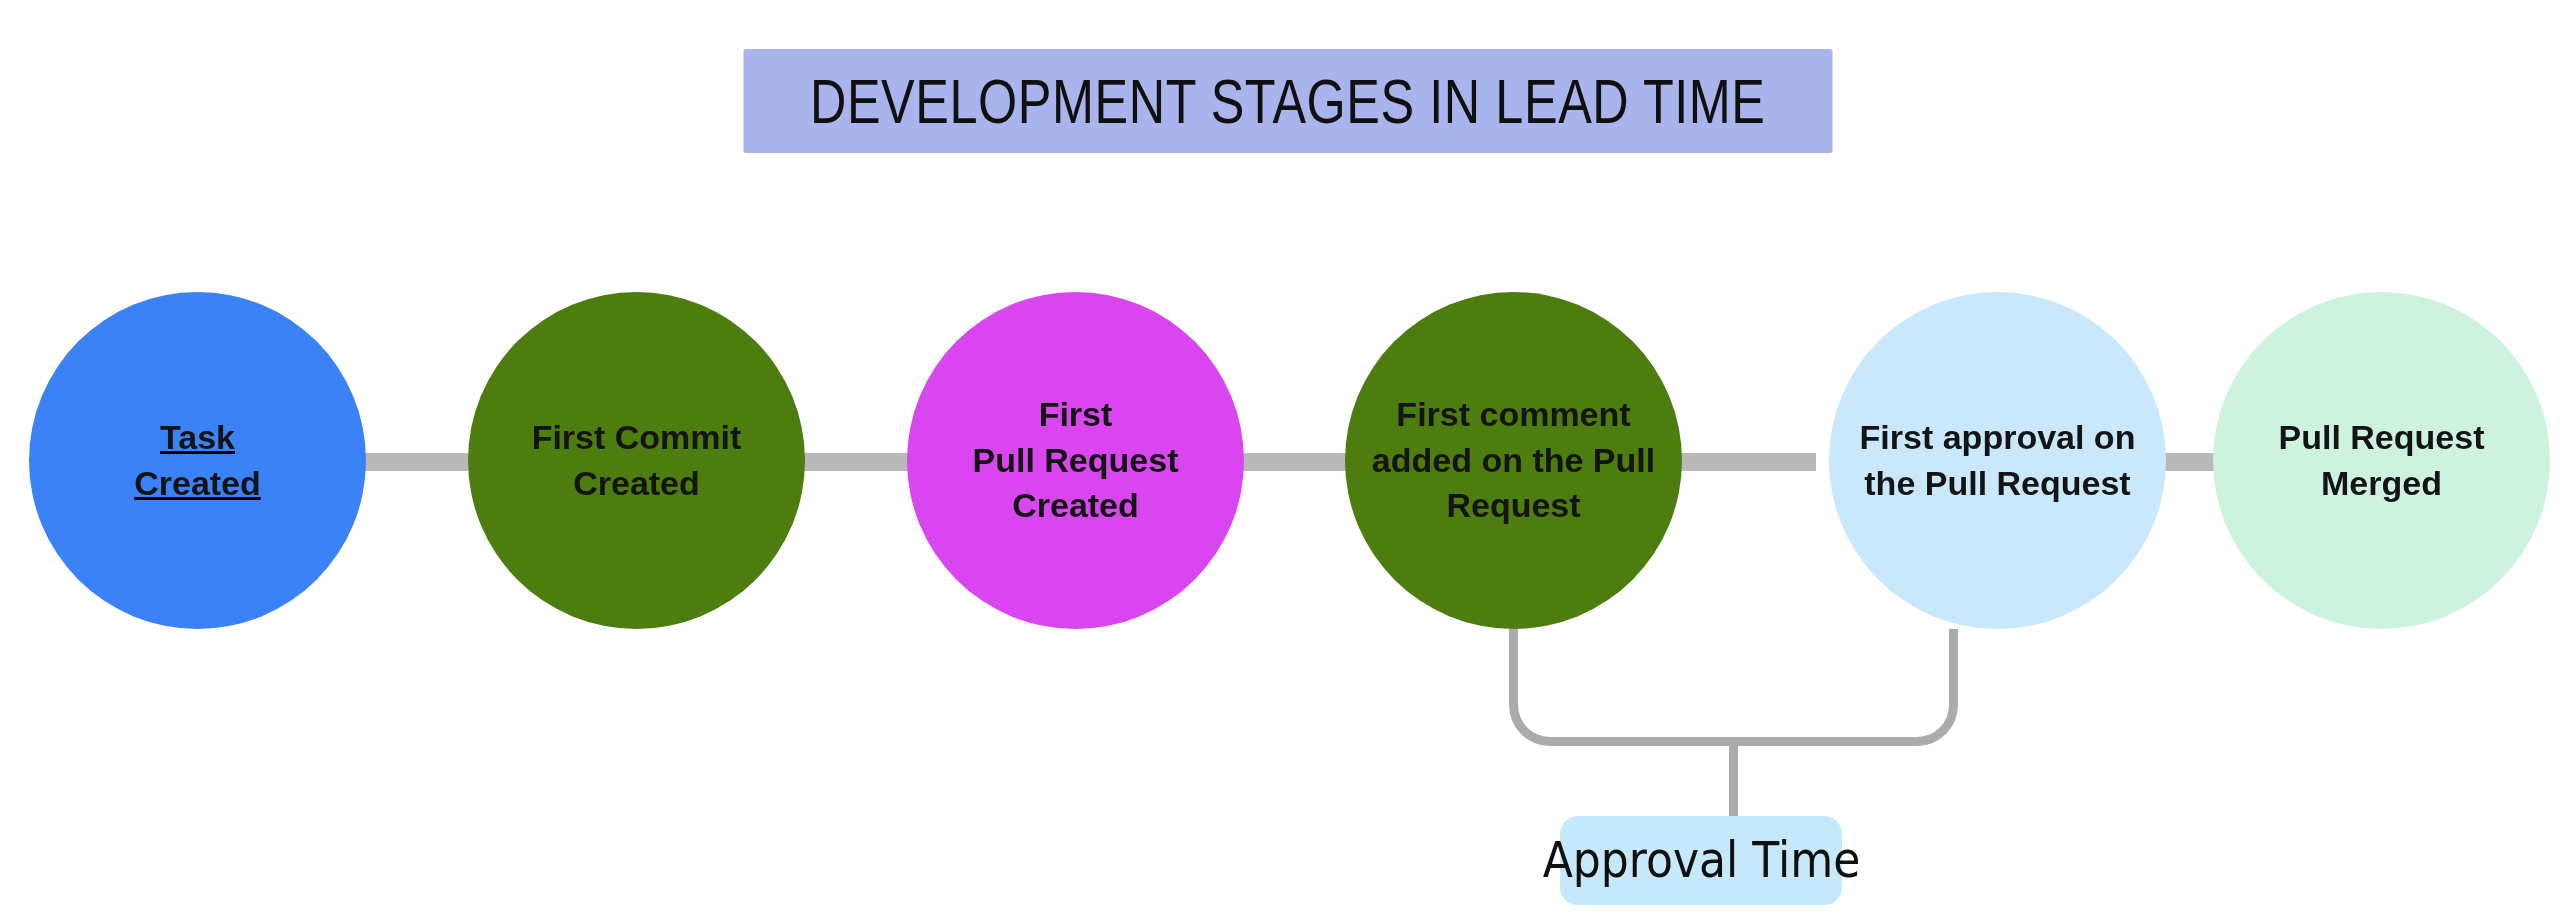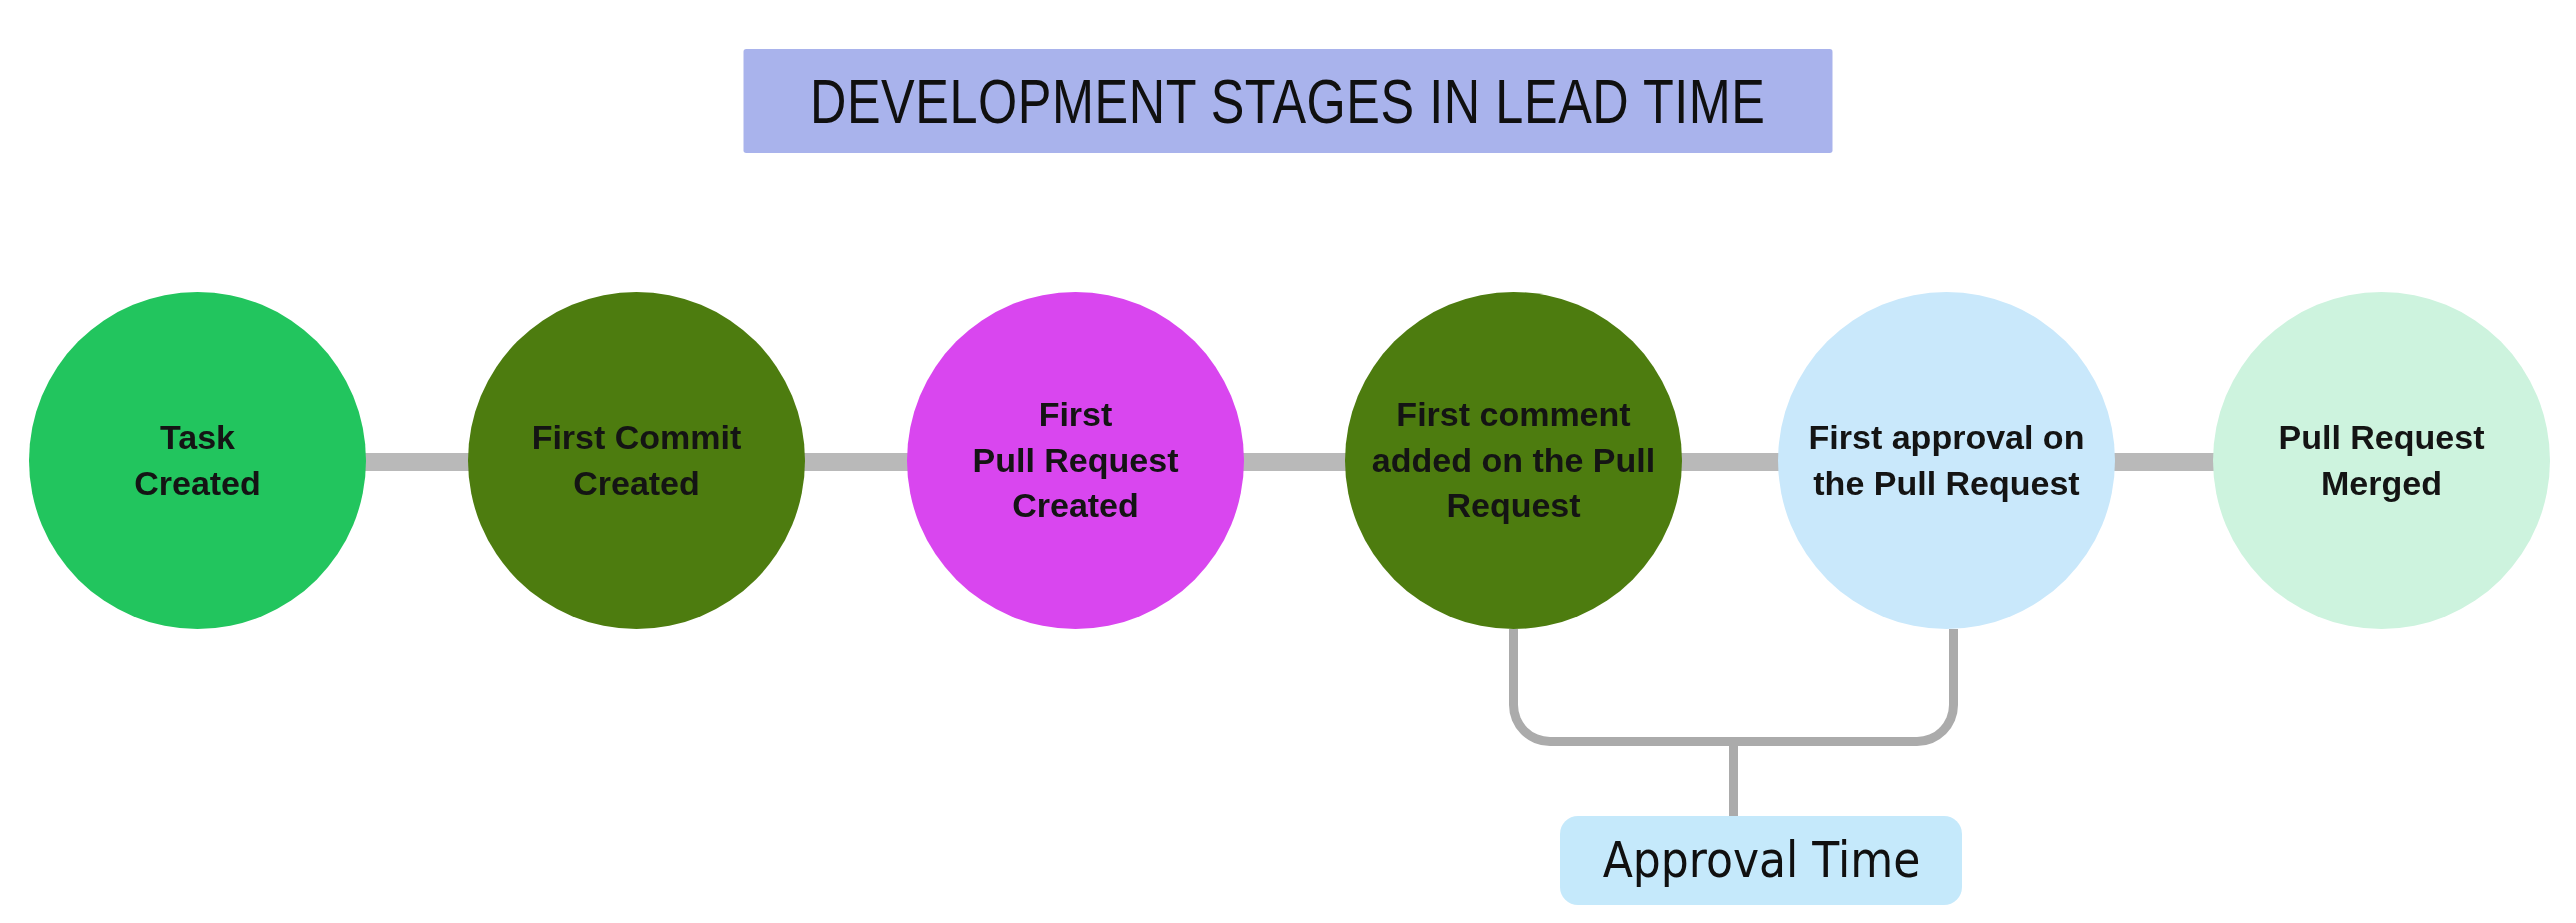--- a/index.html
+++ b/index.html
@@ -56,21 +56,21 @@
     font-weight: 700;
     line-height: 1.35;
     color: #141414;
     text-align: center;
     white-space: pre-line;
   }
   .s1 { left: 29px; }
   .s2 { left: 468px; }
   .s3 { left: 907px; }
   .s4 { left: 1345px; }
-  .s5 { left: 1778px; }
+  .s5 { left: 1829px; }
   .s6 { left: 2213px; }
 
   
   .connector {
     position: absolute;
     top: 453px;
     height: 18px;
     z-index: 1;
   }
   .conn1 { left: 335px;  width: 165px; }
@@ -101,21 +101,21 @@
     width: 9px;
     height: 77px;
     z-index: 0;
   }
 
   
   .annotation-box {
     position: absolute;
     left: 1560px;
     top: 816px;
-    width: 402px;
+    width: 282px;
     height: 89px;
     border-radius: 18px;
     display: flex;
     align-items: center;
     justify-content: center;
     z-index: 2;
   }
   .annotation-box span {
     font-family: "DejaVu Sans", sans-serif;
     font-size: 49px;
@@ -128,21 +128,21 @@
 </style>
 </head>
 <body>
 
 <div class="canvas">
 
   <div class="title-box" style="background: rgb(169, 179, 236);">
     <span>DEVELOPMENT STAGES IN LEAD TIME</span>
   </div>
 
-  <div class="stage s1" style="background: #22c55e;">
+  <div class="stage s1" style="background: #3b82f6; text-decoration: underline;">
     <div class="label">Task
 Created</div>
   </div>
 
   <div class="connector conn1" style="background: rgb(185, 185, 185);"></div>
 
   <div class="stage s2" style="background: #4d7c0f;">
     <div class="label">First Commit
 Created</div>
   </div>

